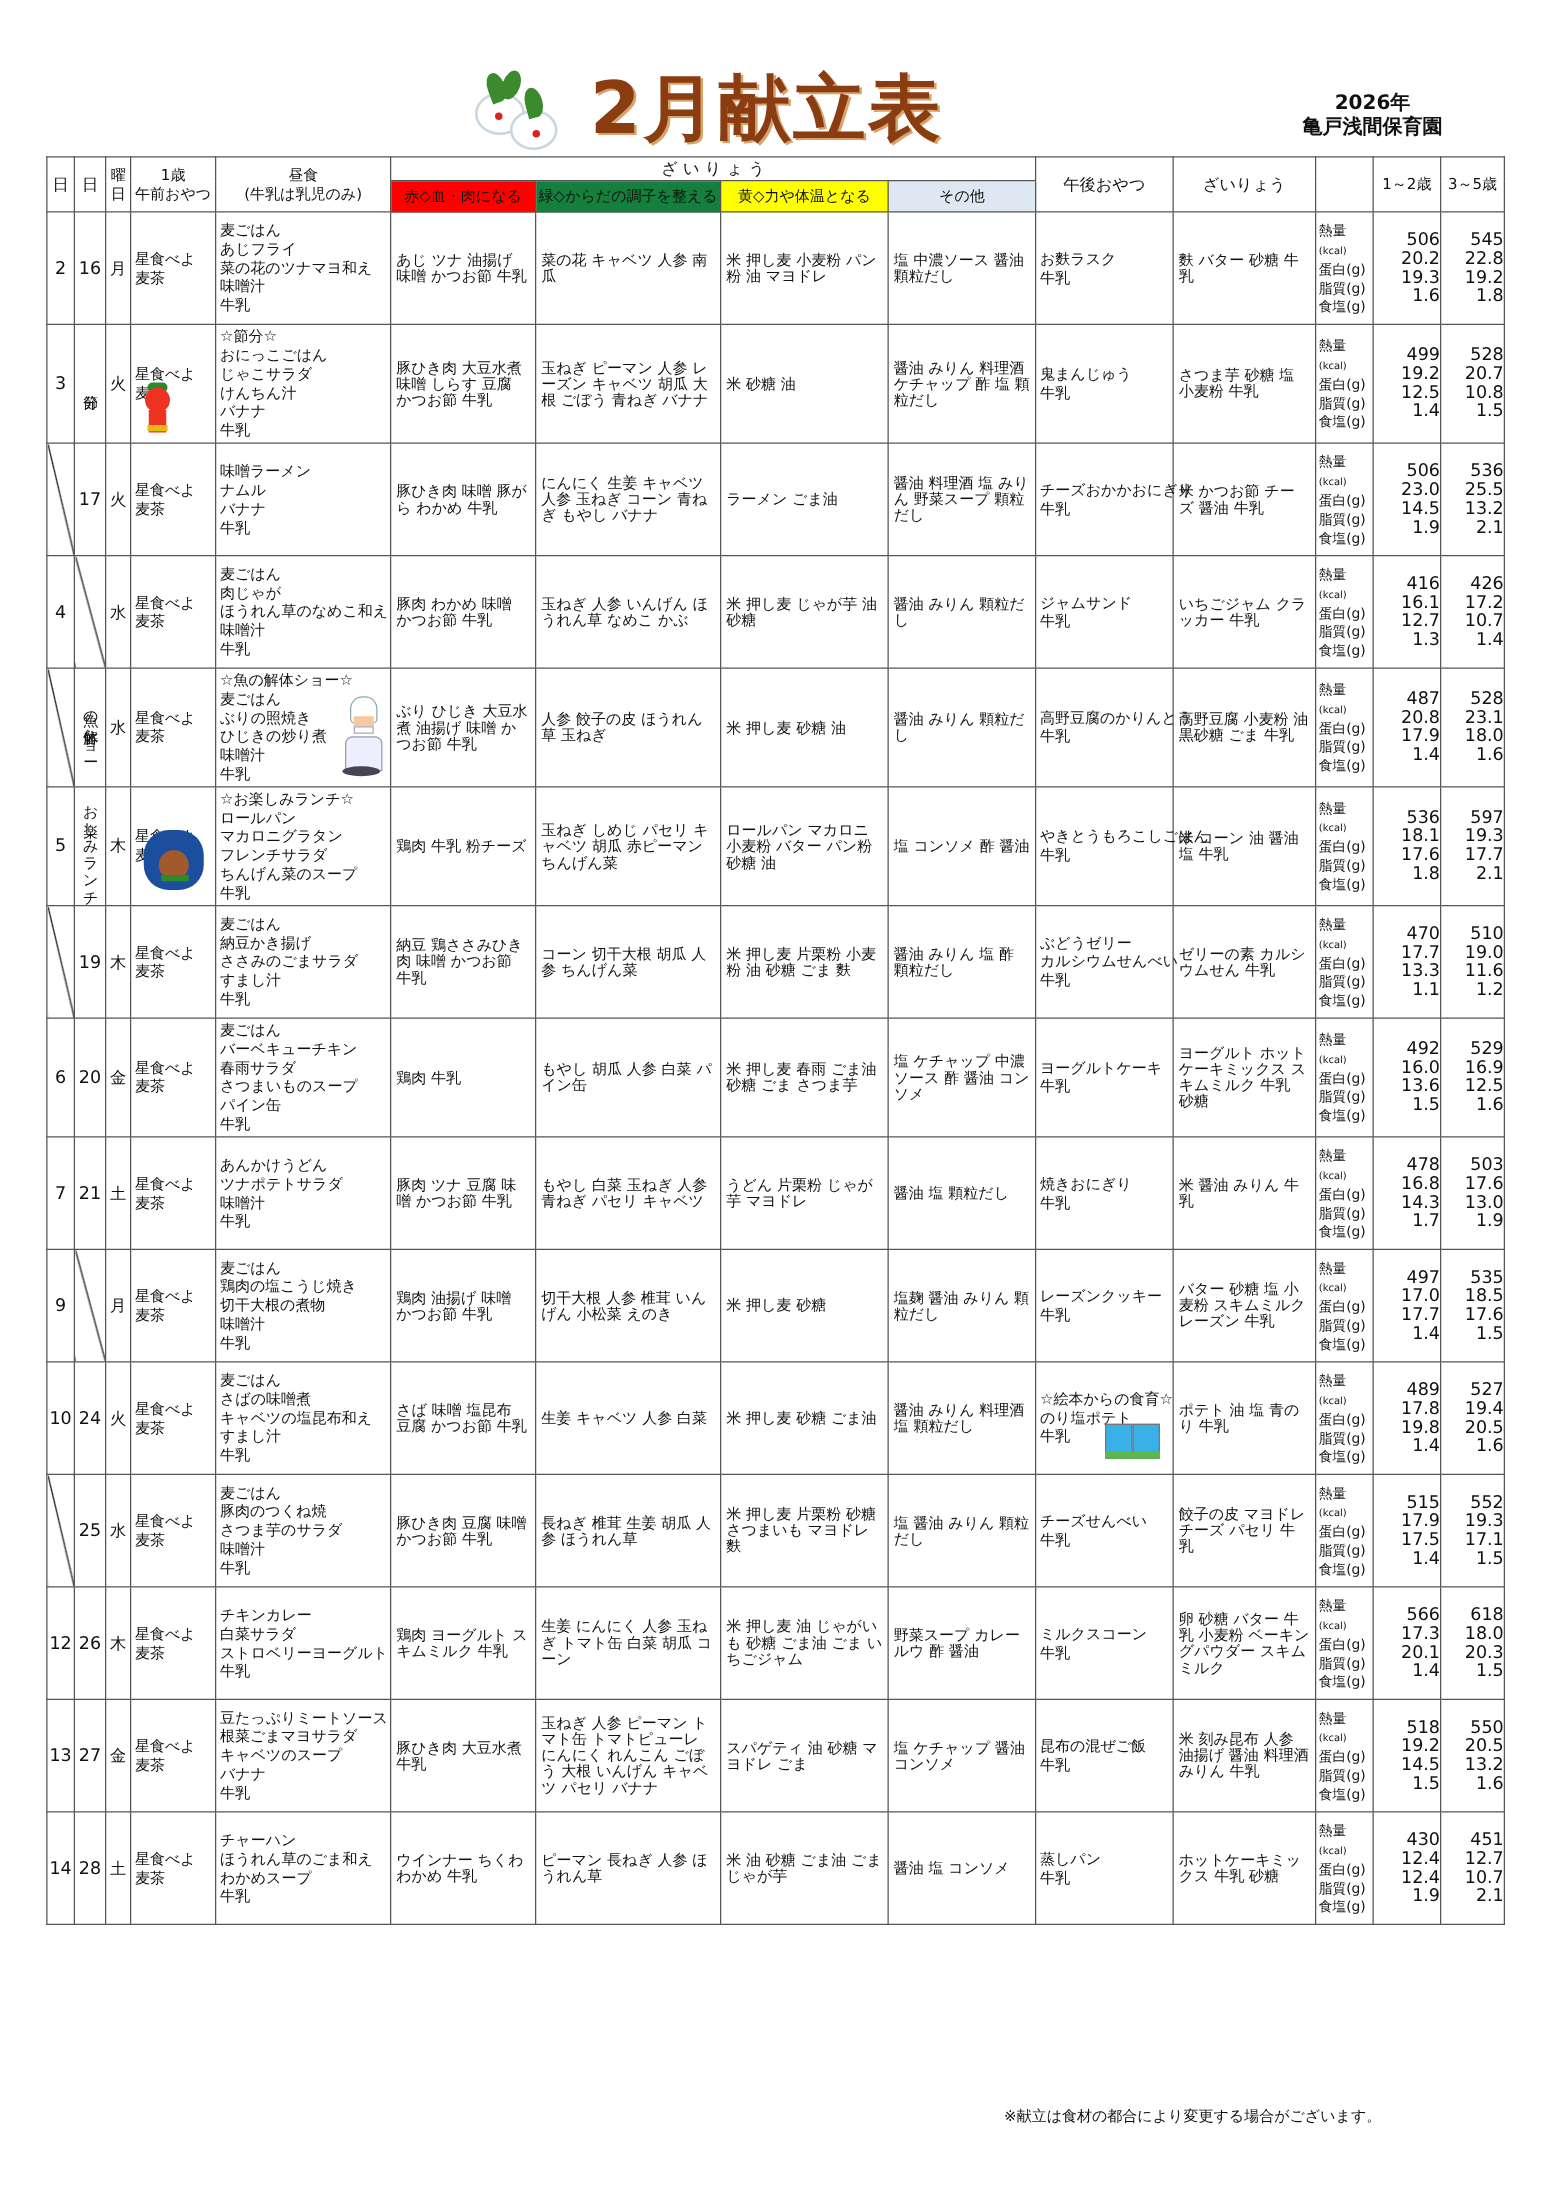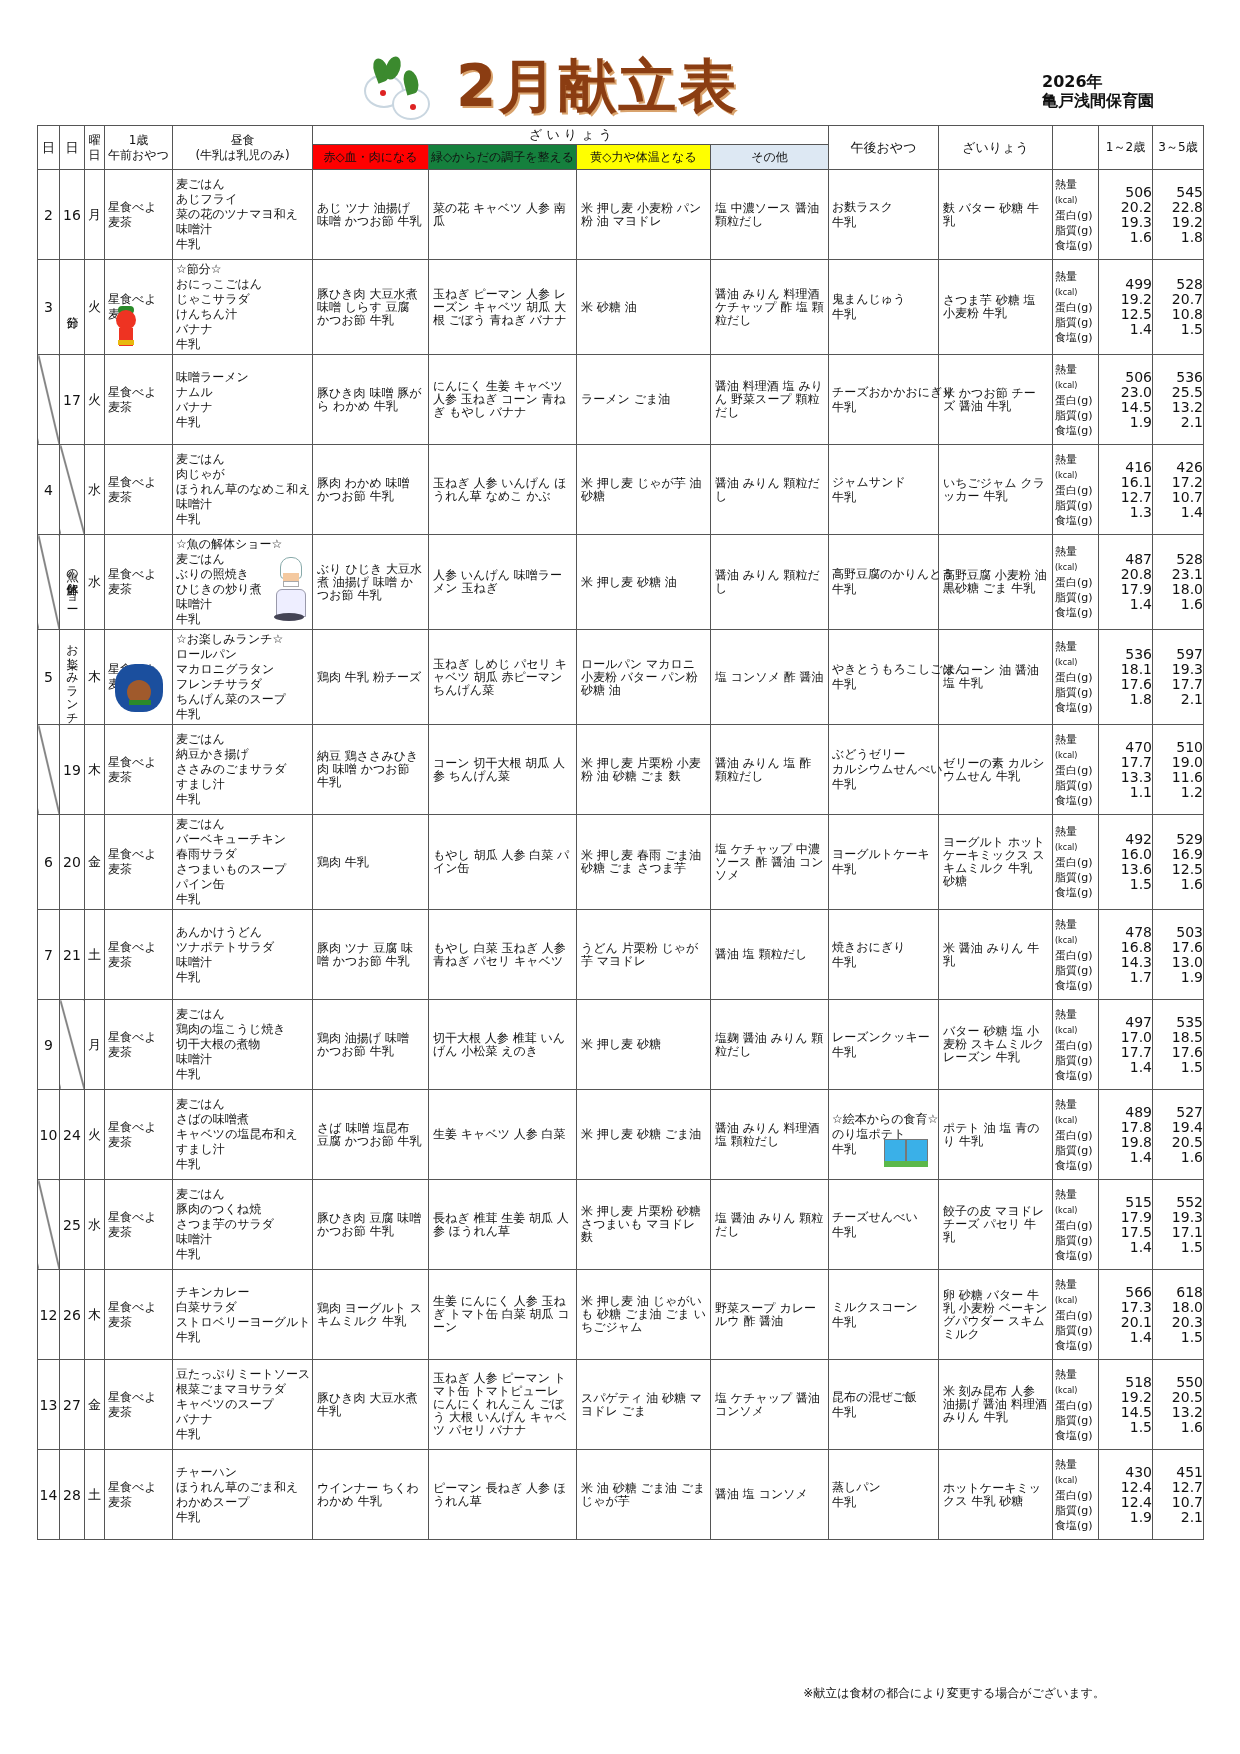--- a/index.html
+++ b/index.html
@@ -1,23 +1,23 @@
 <!DOCTYPE html>
 <html><head>
 <meta charset="utf-8">
 <style>
   * { box-sizing: border-box; margin: 0; padding: 0; }
   body { width: 1240px; height: 1754px; background: #fff; font-family: "DejaVu Sans", sans-serif; color: #111; position: relative; overflow: hidden; }
-  .title-wrap { position: absolute; left: 360px; top: 52px; width: 460px; height: 70px; display: flex; align-items: center; }
+  .title-wrap { position: absolute; left: 376px; top: 52px; width: 460px; height: 70px; display: flex; align-items: center; }
   .snowman { width: 90px; height: 70px; position: relative; }
   .snowman .ball { position: absolute; background: #fff; border: 2px solid #c9d6e0; border-radius: 50%; }
   .snowman .leaf { position: absolute; width: 14px; height: 24px; background: #3b8a2e; border-radius: 50% 50% 50% 0; }
   .snowman .berry { position: absolute; width: 6px; height: 6px; background: #d22; border-radius: 50%; }
   .title { font-family: "DejaVu Sans", sans-serif; font-weight: bold; font-size: 58px; color: #8b3d12; letter-spacing: 2px; text-shadow: 2px 2px 0 #d9a36d; margin-left: 6px; }
-  .org { position: absolute; right: 86px; top: 72px; font-weight: bold; font-size: 16px; line-height: 19px; }
+  .org { position: absolute; right: 86px; top: 72px; text-align: center; font-weight: bold; font-size: 16px; line-height: 19px; }
   table.menu { position: absolute; left: 37px; top: 125px; width: 1166px; border-collapse: collapse; table-layout: fixed; font-size: 12.5px; }
   table.menu td, table.menu th { border: 1px solid #555; vertical-align: middle; font-weight: normal; }
   th { text-align: center; font-size: 13px; }
   .hdr-sm { font-size: 12px; line-height: 15px; }
   .cat-red { background: #ff0000; color: #111; font-size: 12px; }
   .cat-green { background: #15803d; font-size: 12px; }
   .cat-yellow { background: #ffff00; font-size: 12px; }
   .cat-other { background: #dde8f3; font-size: 12px; }
   tr.day { height: 90px; }
   td.num { text-align: center; font-size: 14px; }
@@ -312,21 +312,21 @@
           <div>牛乳</div>
           <div class="pic chef">
             <div class="hat"></div>
             <div class="face"></div>
             <div class="mask"></div>
             <div class="coat"></div>
             <div class="fish"></div>
           </div>
         </td>
         <td class="ing">ぶり ひじき 大豆水煮 油揚げ 味噌 かつお節 牛乳</td>
-        <td class="ing">人参 いんげん 味噌ラーメン 玉ねぎ</td>
+        <td class="ing">人参 餃子の皮 ほうれん草 玉ねぎ</td>
         <td class="ing">米 押し麦 砂糖 油</td>
         <td class="ing">醤油 みりん 顆粒だし</td>
         <td class="list pic-cell">
           <div>高野豆腐のかりんとう</div>
           <div>牛乳</div>
         </td>
         <td class="ing">高野豆腐 小麦粉 油 黒砂糖 ごま 牛乳</td>
         <td class="nutlbl">
           <div><span>熱量</span><span class="kcal">(kcal)</span></div>
           <div>蛋白(g)</div>

